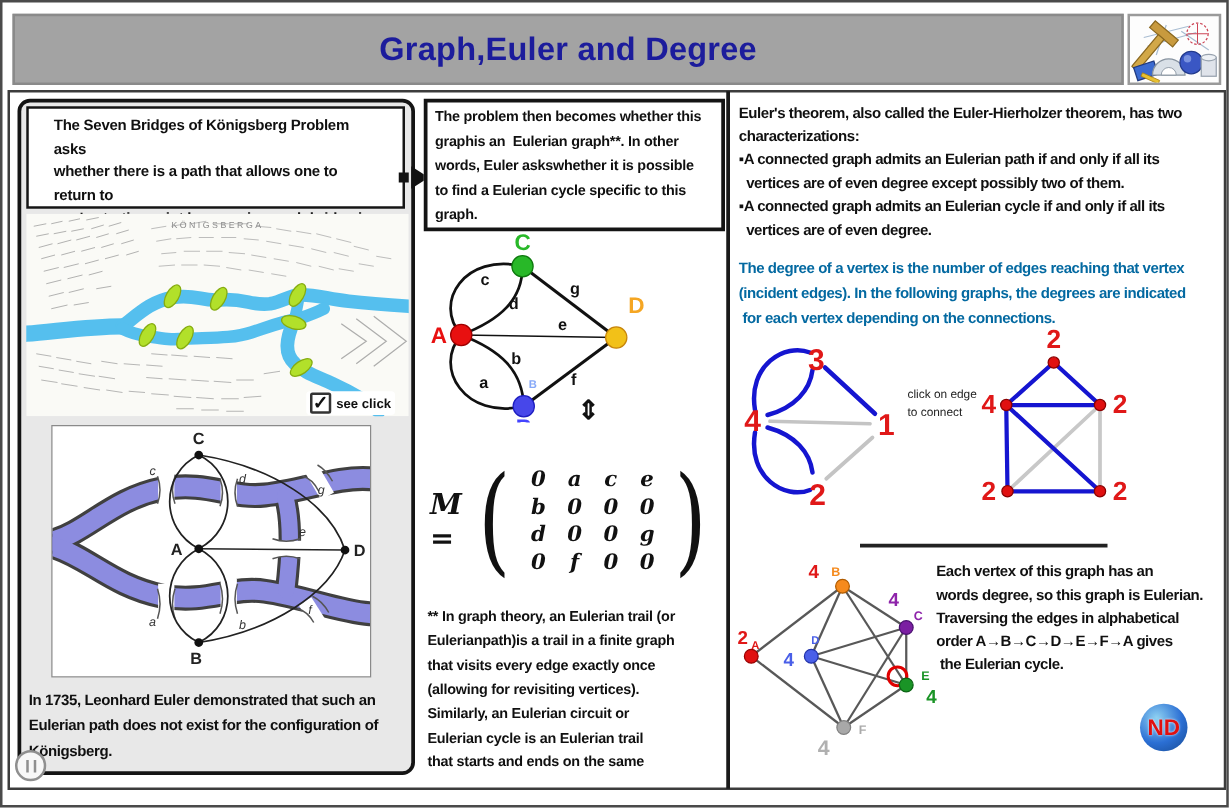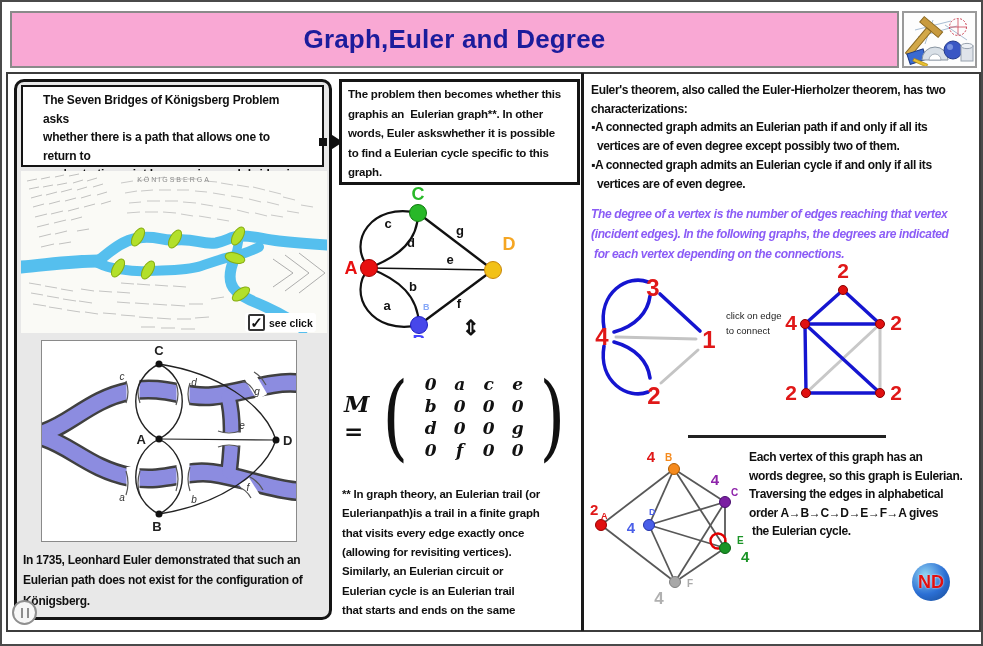--- a/index.html
+++ b/index.html
@@ -3,21 +3,21 @@
 <meta charset="utf-8">
 <style>
   * { box-sizing: border-box; margin: 0; padding: 0; }
   body { background:#d4d4d4; font-family:"Liberation Sans",sans-serif; }
   .page { position:relative; width:983px; height:646px; background:#fff;
           border:2px solid #4a4a4a; overflow:hidden; }
   .abs { position:absolute; }
 
   
   .title-box { left:8px; top:9px; width:889px; height:57px; border:2px solid #8a8a8a;
-               display:flex; align-items:center; justify-content:center; background:#f9a8d4; }
+               display:flex; align-items:center; justify-content:center; background:#a3a3a3; }
   .title-box h1 { font-size:26px; font-weight:bold; color:#1c1c9c; letter-spacing:0.2px; }
   .logo-box { left:900px; top:9px; width:75px; height:57px; border:2px solid #9a9a9a;
               background:#fdfdfd; display:flex; align-items:center; justify-content:center; }
 
   
   .content-frame { left:4px; top:70px; width:975px; height:560px; border:2px solid #3c3c3c; background:#fff; }
   .vdivider { left:579px; top:71px; width:3px; height:558px; background:#1a1a1a; }
   .hdivider { left:686px; top:433px; width:198px; height:3px; background:#222; }
 
   
@@ -309,21 +309,21 @@
 ▪A connected graph admits an Eulerian cycle if and only if all its
   vertices are of even degree.</div>
 
   <div class="abs txt footnote">** In graph theory, an Eulerian trail (or
 Eulerianpath)is a trail in a finite graph
 that visits every edge exactly once
 (allowing for revisiting vertices).
 Similarly, an Eulerian circuit or
 Eulerian cycle is an Eulerian trail
 that starts and ends on the same</div>
-  <div class="abs pinknote" style="color:#8b5cf6;font-style:italic;">The degree of a vertex is the number of edges reaching that vertex
+  <div class="abs pinknote" style="color:#0369a1;">The degree of a vertex is the number of edges reaching that vertex
 (incident edges). In the following graphs, the degrees are indicated
  for each vertex depending on the connections.</div>
 
   <svg class="abs" style="left:586px; top:266px;" width="150" height="150" viewBox="0 0 150 150">
     <g stroke="#c4c4c4" stroke-width="3" stroke-linecap="round">
       <path d="M28,69 L108,71"></path>
       <path d="M110,82 L73,115"></path>
     </g>
     <g stroke="#1515d0" stroke-width="3.6" fill="none" stroke-linecap="round">
       <path d="M16,60 C10,24 40,6 60,14"></path>

